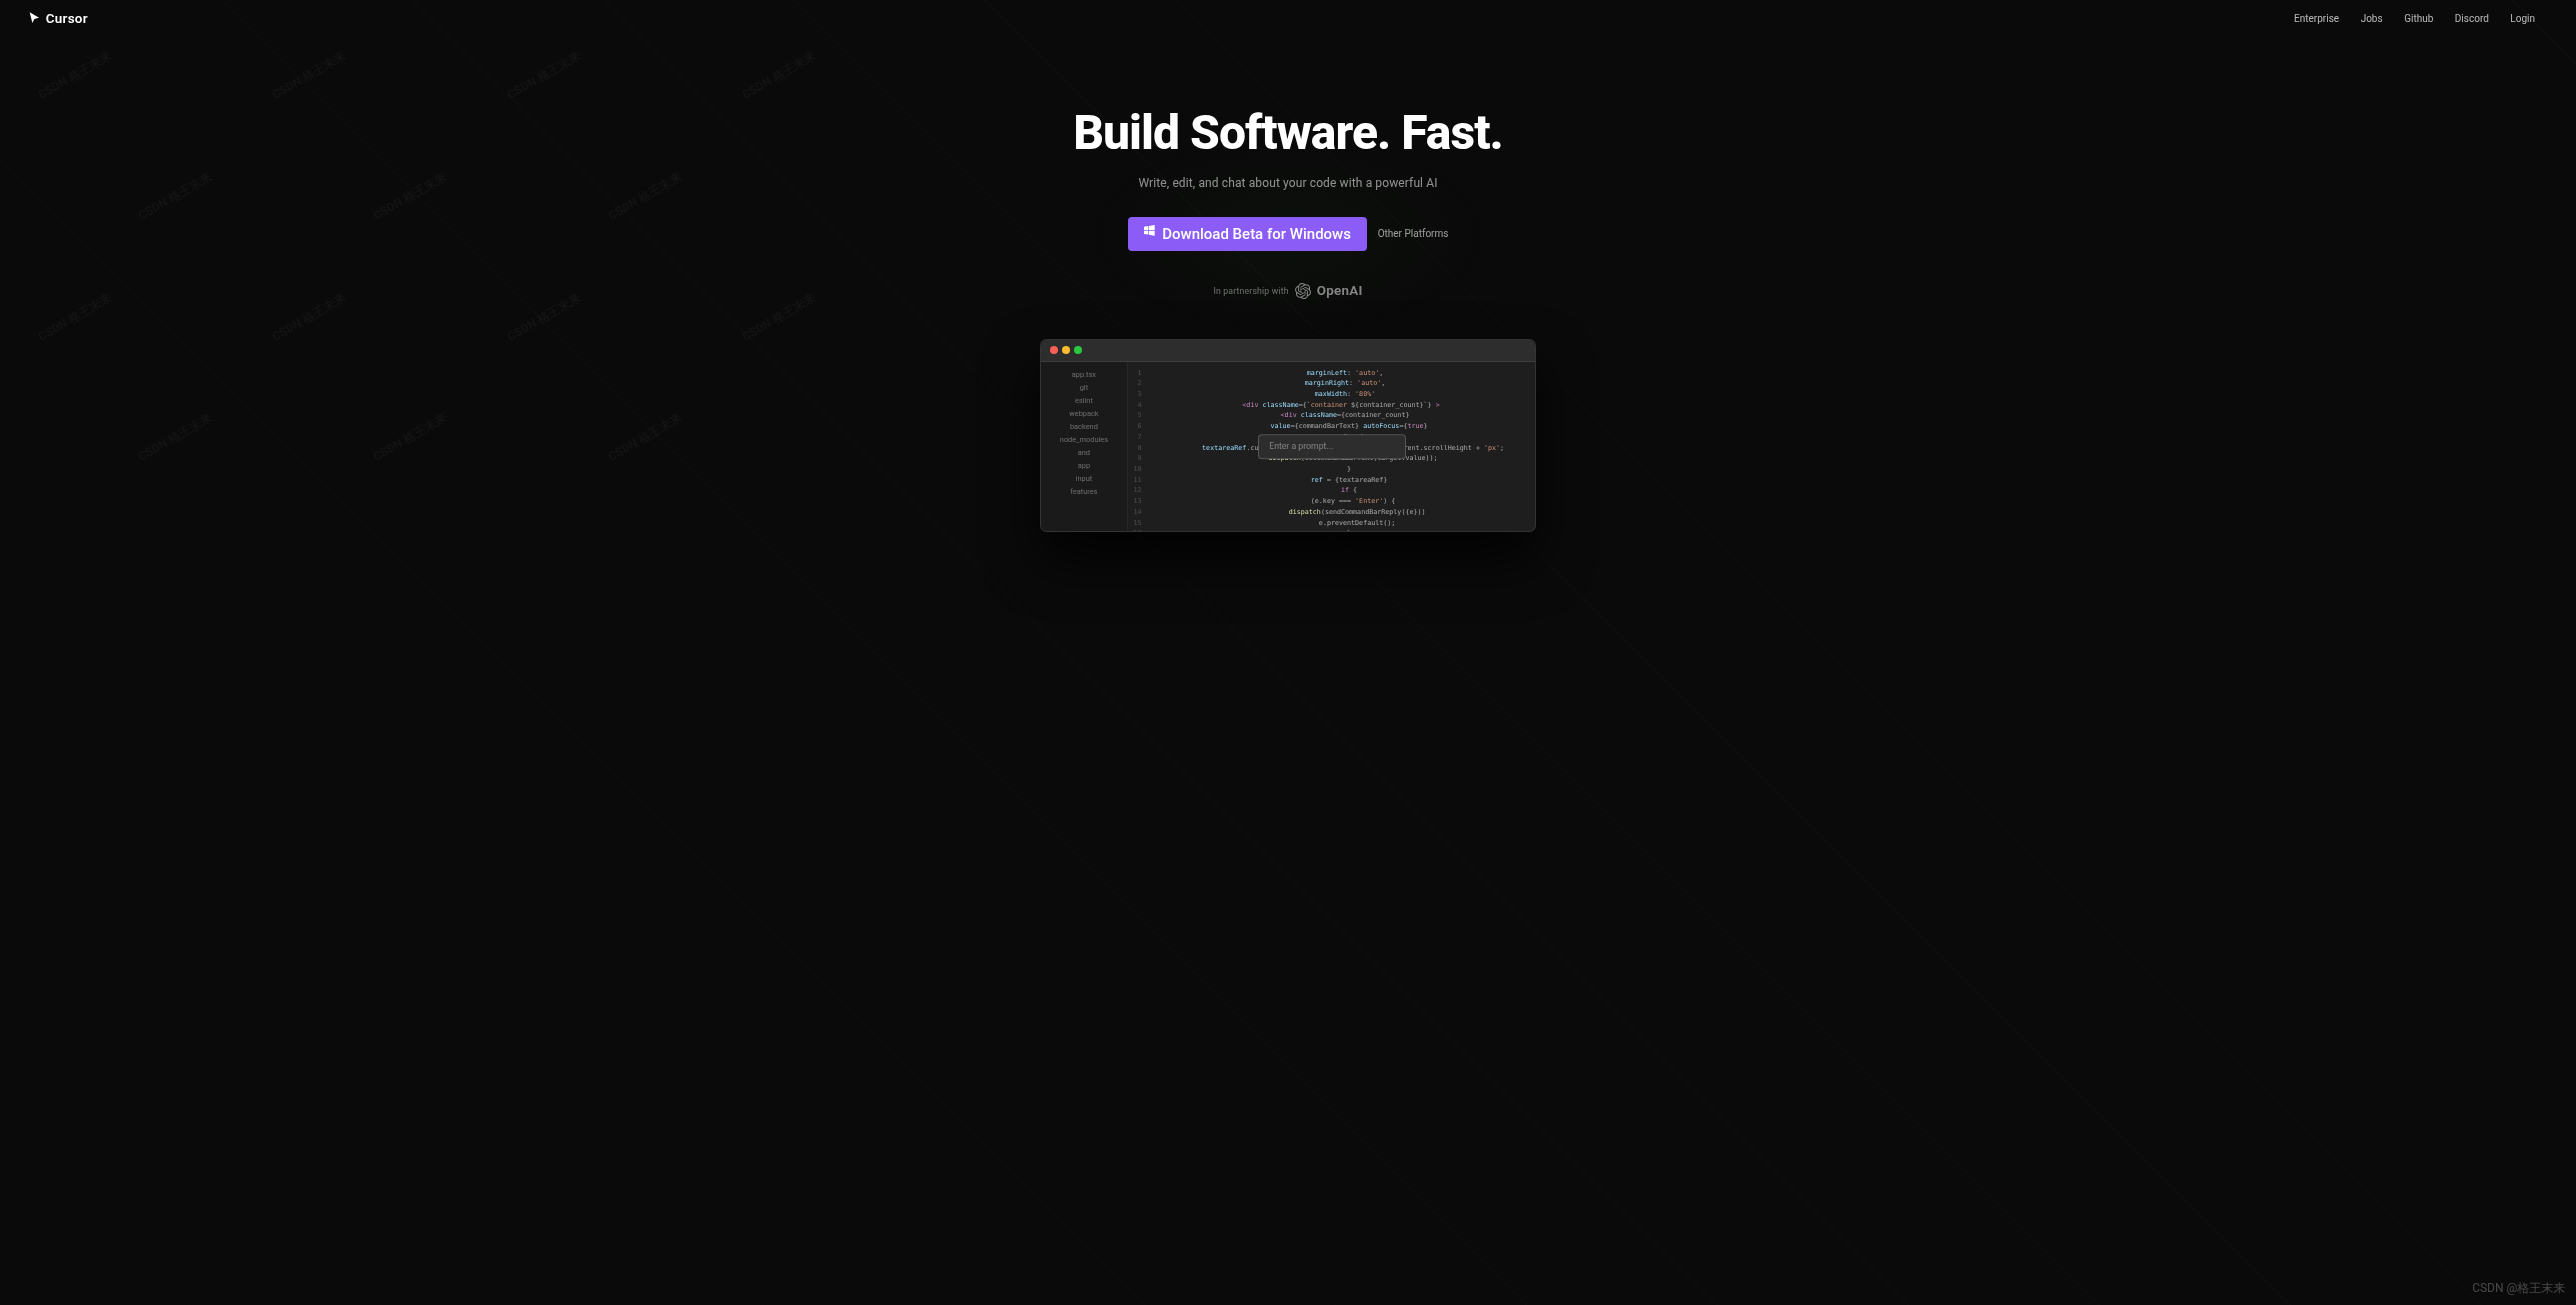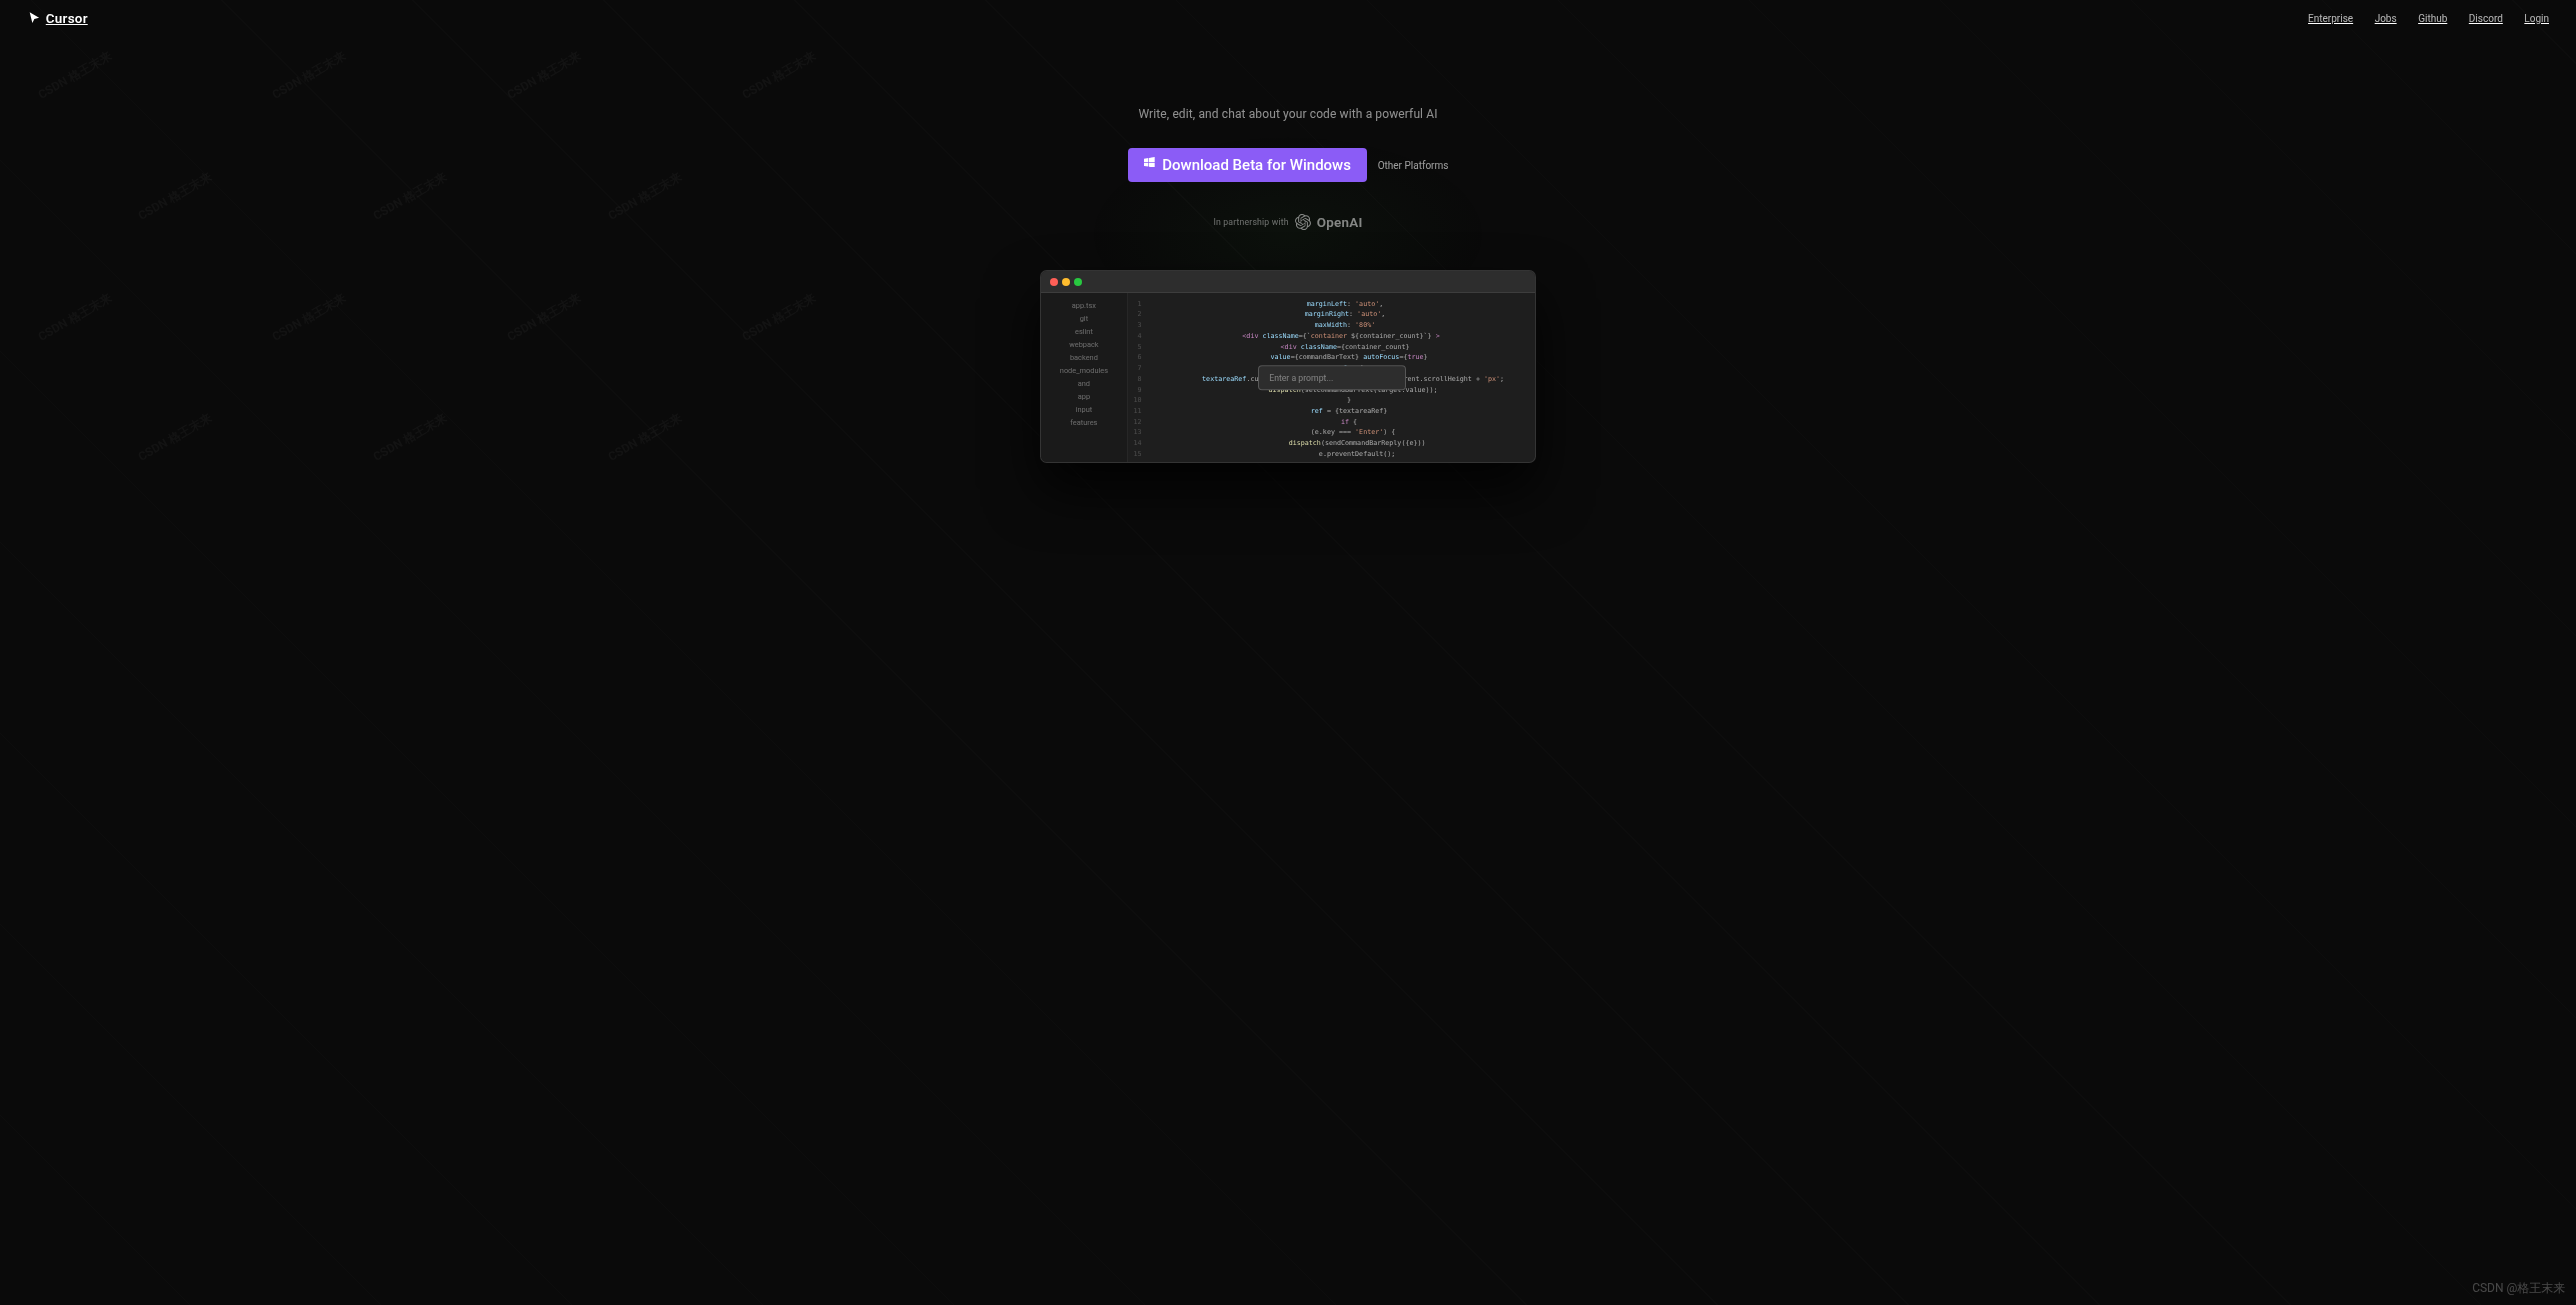--- a/index.html
+++ b/index.html
@@ -49,28 +49,27 @@
       transform: rotate(-30deg);
       white-space: nowrap;
       user-select: none;
     }
 
     
     nav {
       position: fixed;
       top: 0;
       left: 0;
-      right: 0;
+      right: 14px;
       z-index: 100;
       display: flex;
       align-items: center;
       justify-content: space-between;
       padding: 10.7px 27px;
       background: transparent;
-      text-decoration: underline;
     }
 
     .nav-logo {
       display: flex;
       align-items: center;
       gap: 5.4px;
       text-decoration: none;
       color: #ffffff;
     }
 
@@ -389,20 +388,21 @@
     <li><a href="#">Enterprise</a></li>
     <li><a href="#">Jobs</a></li>
     <li><a href="#">Github</a></li>
     <li><a href="#">Discord</a></li>
     <li><a href="#">Login</a></li>
   </ul>
 </nav>
 
 <main>
   <section class="hero">
+    <h1 class="hero-title">Build Software. Fast.</h1>
     <p class="hero-subtitle">Write, edit, and chat about your code with a powerful AI</p>
 
     <div class="hero-cta">
       <a href="#" class="btn-download">
         <span class="windows-icon">
           <svg width="10.7" height="10.7" viewBox="0 0 16 16" fill="white">
             <path d="M0 2.5L6.5 1.6V7.5H0V2.5Z"></path>
             <path d="M7.5 1.45L16 0V7.5H7.5V1.45Z"></path>
             <path d="M0 8.5H6.5V14.4L0 13.5V8.5Z"></path>
             <path d="M7.5 8.5H16V16L7.5 14.55V8.5Z"></path>

